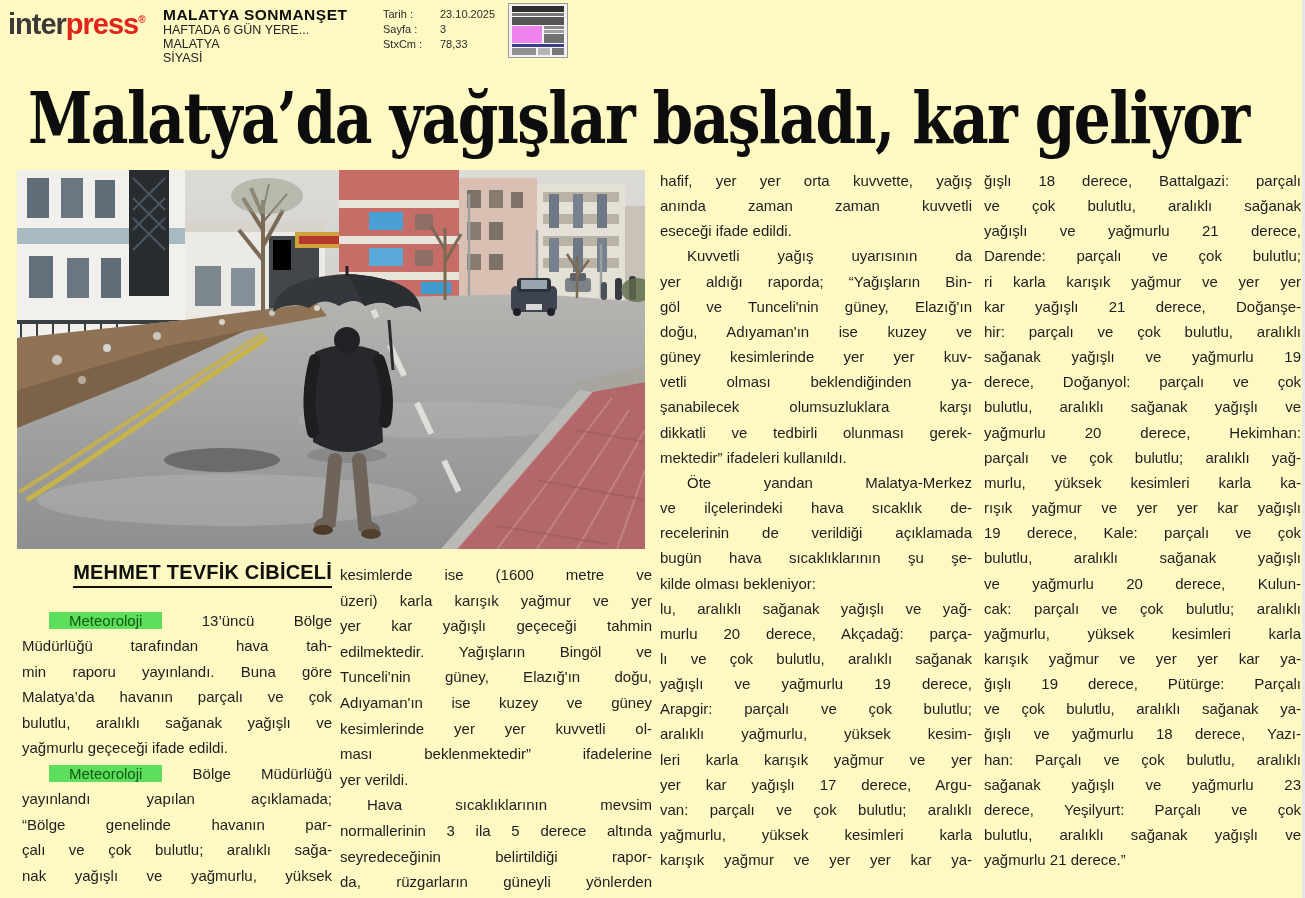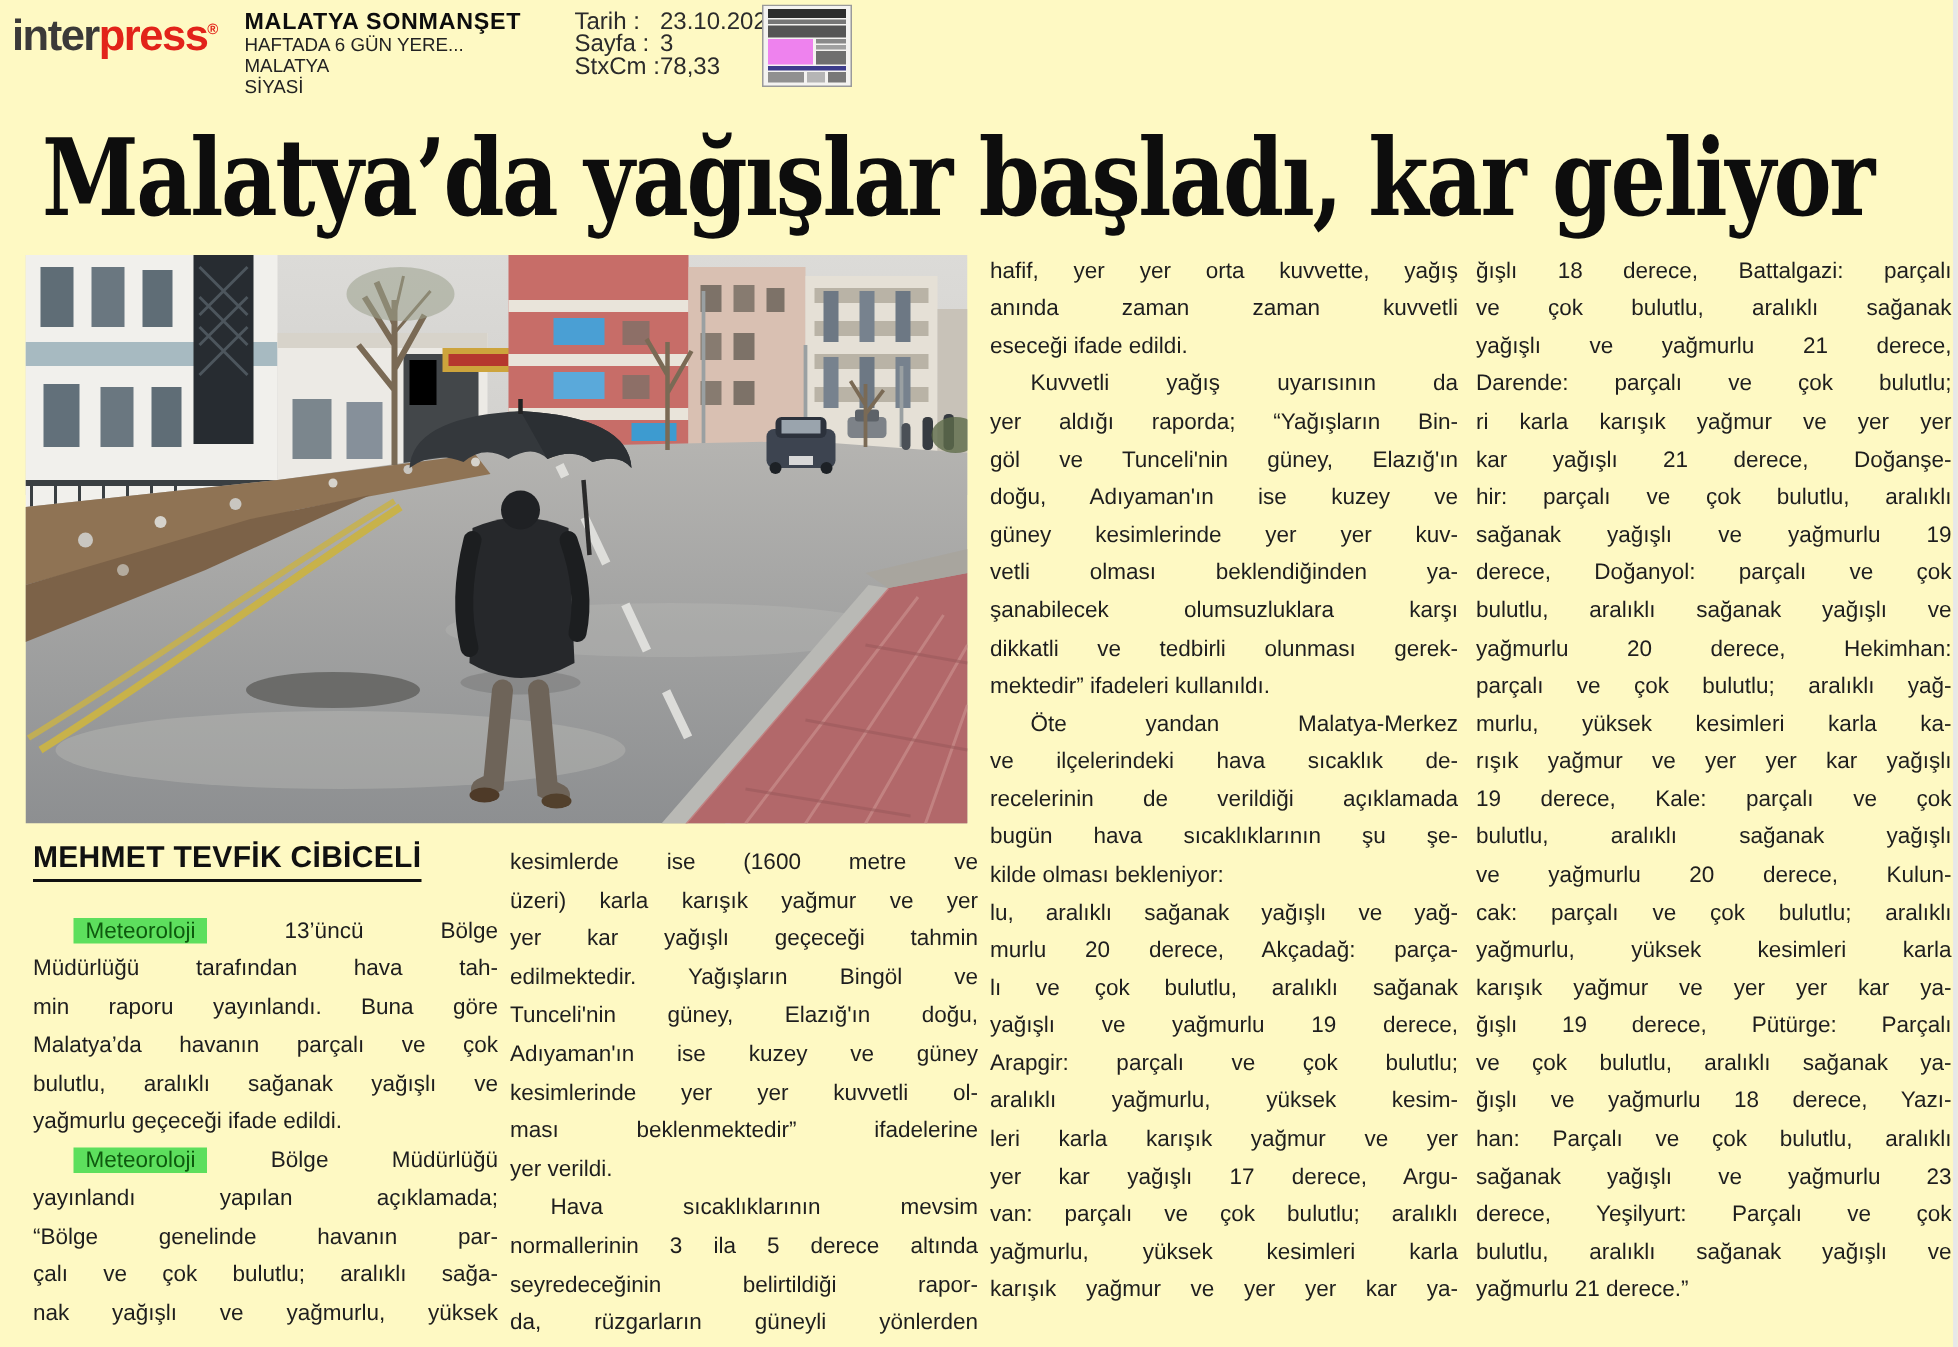--- a/index.html
+++ b/index.html
@@ -3,39 +3,39 @@
 <meta charset="utf-8">
 <style>
   html,body{margin:0;padding:0;background:#e8e8e8;}
   #page{position:relative;width:1302px;height:898px;background:#fef9c3;overflow:hidden;
         font-family:"Liberation Sans",sans-serif;color:#1f1f1f;}
   
   .logo{position:absolute;left:8px;top:10px;font-size:29px;font-weight:bold;letter-spacing:-1px;line-height:1;}
   .logo .reg{font-size:10px;vertical-align:super;font-weight:bold;}
   .src{position:absolute;left:163px;top:6px;line-height:14px;font-size:12.5px;color:#222;}
   .src .t{font-size:15.5px;font-weight:bold;color:#0d0d0d;letter-spacing:.5px;line-height:17px;}
-  .meta{position:absolute;left:383px;top:7px;font-size:16px;color:#2b2b2b;line-height:15px;}
+  .meta{position:absolute;left:383px;top:7px;font-size:11px;color:#2b2b2b;line-height:15px;}
   .meta .row{display:flex;}
   .meta .lab{width:57px;}
   .thumb{position:absolute;left:508px;top:3px;}
   
   .headline{position:absolute;left:28px;top:76px;width:1270px;height:88px;overflow:visible;white-space:nowrap;}
   .headline span{display:inline-block;font-family:"DejaVu Serif",serif;font-weight:bold;font-size:71px;
                  letter-spacing:-2px;color:#0d0d0d;transform:scaleX(.82);transform-origin:left top;}
   
   .photo{position:absolute;left:17px;top:170px;width:628px;height:379px;}
   
-  .byline{position:absolute;left:22px;top:561px;width:310px;text-align:left;}
+  .byline{position:absolute;left:22px;top:561px;width:310px;text-align:right;}
   .byline span{display:inline-block;font-size:20px;font-weight:bold;letter-spacing:.2px;color:#111;
                border-bottom:2.5px solid #111;padding-bottom:2px;}
   .col{position:absolute;font-size:15px;color:#1e1e1e;}
   .tline{text-align:justify;text-align-last:justify;white-space:normal;}
   .tline.end{text-align-last:left;}
   .tline.ind{text-indent:27px;}
-  .hl{padding:0 8px;color:#0e5a0e;}
+  .hl{padding:0 20px;color:#0e5a0e;}
   #colA{left:22px;top:608px;width:310px;line-height:25.45px;}
   #colB{left:340px;top:562px;width:312px;line-height:25.6px;}
   #colC{left:660px;top:168px;width:312px;line-height:25.15px;}
   #colD{left:984px;top:168px;width:317px;line-height:25.15px;}
 </style>
 </head>
 <body>
 
 <div id="page">
 

